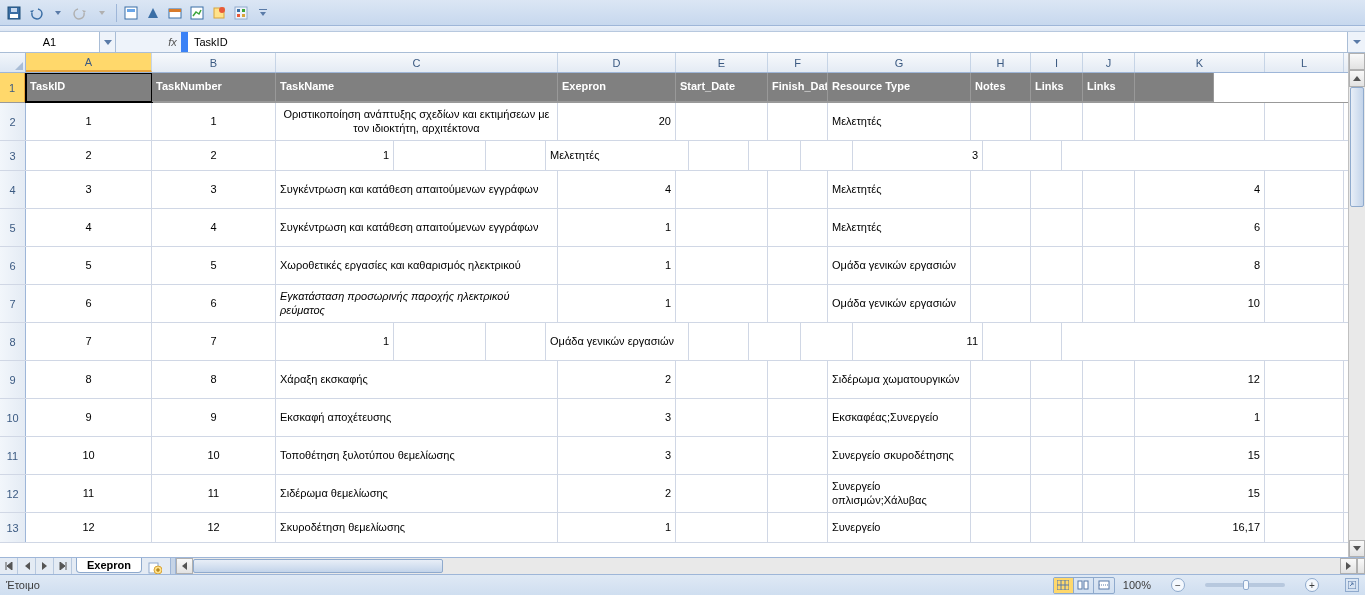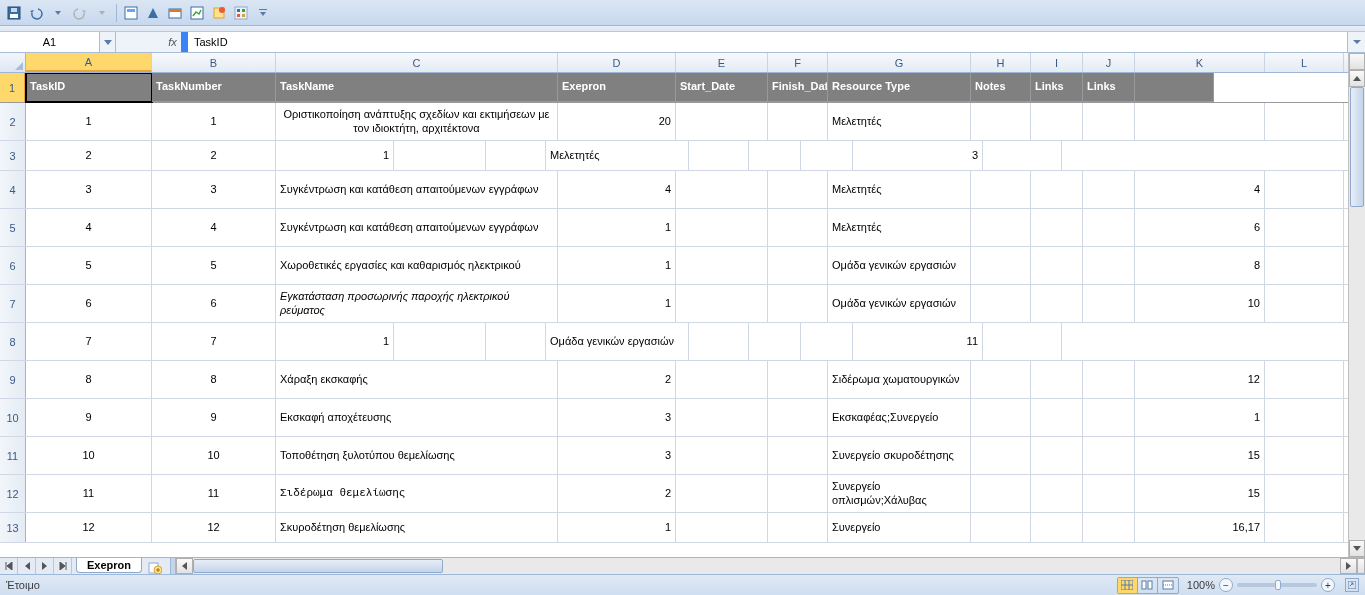--- a/index.html
+++ b/index.html
@@ -57,21 +57,21 @@
 .hscroll .sbtn { width: 17px; background: linear-gradient(#f9f9f9,#e2e2e2); border: 1px solid #b0b0b0; display: flex; align-items: center; justify-content: center; cursor: pointer; }
 .hscroll .htrack { flex: 1; position: relative; }
 .hscroll .hthumb { position: absolute; top: 1px; bottom: 1px; left: 0; width: 250px; background: linear-gradient(#e8eef7,#c3d4ea); border: 1px solid #8faacd; border-radius: 2px; cursor: pointer; }
 
 .status-bar { position: absolute; bottom: 0; left: 0; right: 0; height: 21px; background: linear-gradient(#dfe9f5,#cfdef0); border-top: 1px solid #9eb6d8; display: flex; align-items: center; padding: 0 6px; font-size: 11px; color: #3b3b3b; }
 .status-left { flex: 1; }
 .view-btns { display: flex; border: 1px solid #8faacd; border-radius: 2px; margin-right: 8px; }
 .view-btn { width: 20px; height: 15px; border-right: 1px solid #8faacd; display: flex; align-items: center; justify-content: center; cursor: pointer; }
 .view-btn:last-child { border-right: none; }
 .view-btn.active { background: #ffd86b; }
-.zoom { display: flex; align-items: center; gap: 4px; }
+.zoom { display: flex; align-items: center; gap: 20px; }
 .zoom-btn { width: 14px; height: 14px; border: 1px solid #8faacd; border-radius: 7px; display: flex; align-items: center; justify-content: center; background: #f4f8fd; cursor: pointer; font-size: 10px; }
 .zoom-track { width: 80px; height: 4px; background: #b7c8de; position: relative; border-radius: 2px; }
 .zoom-thumb { position: absolute; left: 38px; top: -3px; width: 6px; height: 10px; background: #f4f8fd; border: 1px solid #8faacd; border-radius: 2px; cursor: pointer; }
 .zoom-exp { width: 14px; height: 14px; border: 1px solid #8faacd; display: flex; align-items: center; justify-content: center; cursor: pointer; margin-left: 6px; }
 svg { display: block; }
 </style>
 </head>
 <body>
 
 <div class="qat">
@@ -352,21 +352,21 @@
           <div class="cell " style="width: 60px;"></div>
           <div class="cell " style="width: 52px;"></div>
           <div class="cell " style="width: 52px;"></div>
           <div class="cell right" style="width: 130px;">15</div>
           <div class="cell " style="width: 79px;"></div>
         </div>
         <div class="row" style="height: 38px;">
           <div class="rh">12</div>
           <div class="cell center" style="width: 126px;">11</div>
           <div class="cell center" style="width: 124px;">11</div>
-          <div class="cell " style="width: 282px; font-family: Liberation Mono, monospace;">Σιδέρωμα θεμελίωσης</div>
+          <div class="cell " style="width: 282px;">Σιδέρωμα θεμελίωσης</div>
           <div class="cell right" style="width: 118px;">2</div>
           <div class="cell " style="width: 92px;"></div>
           <div class="cell " style="width: 60px;"></div>
           <div class="cell " style="width: 143px;">Συνεργείο οπλισμών;Χάλυβας</div>
           <div class="cell " style="width: 60px;"></div>
           <div class="cell " style="width: 52px;"></div>
           <div class="cell " style="width: 52px;"></div>
           <div class="cell right" style="width: 130px;">15</div>
           <div class="cell " style="width: 79px;"></div>
         </div>

